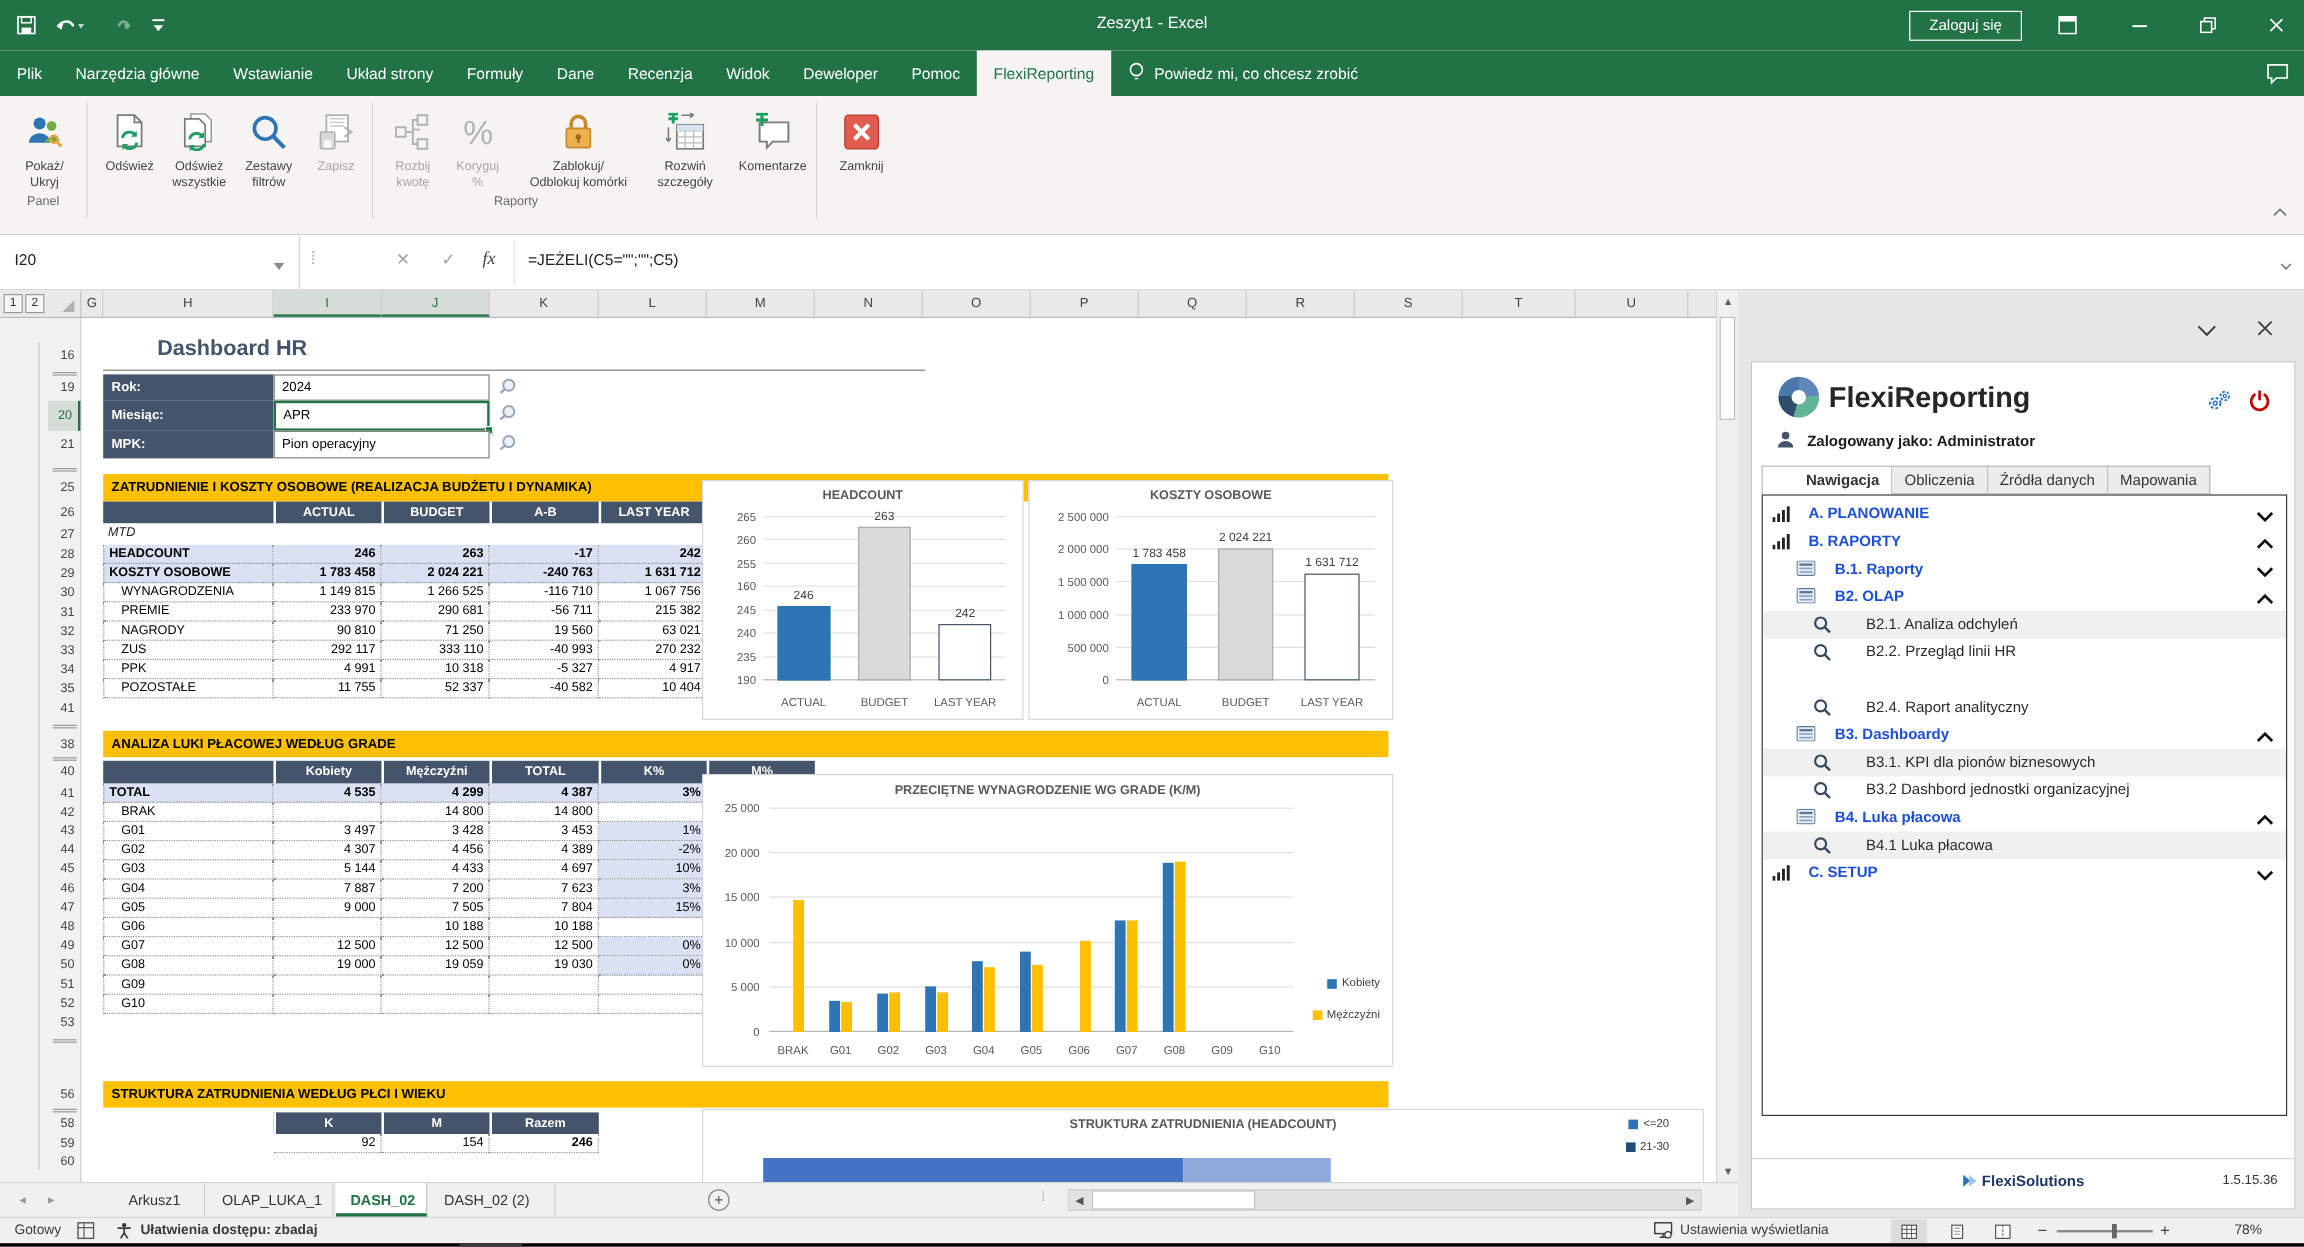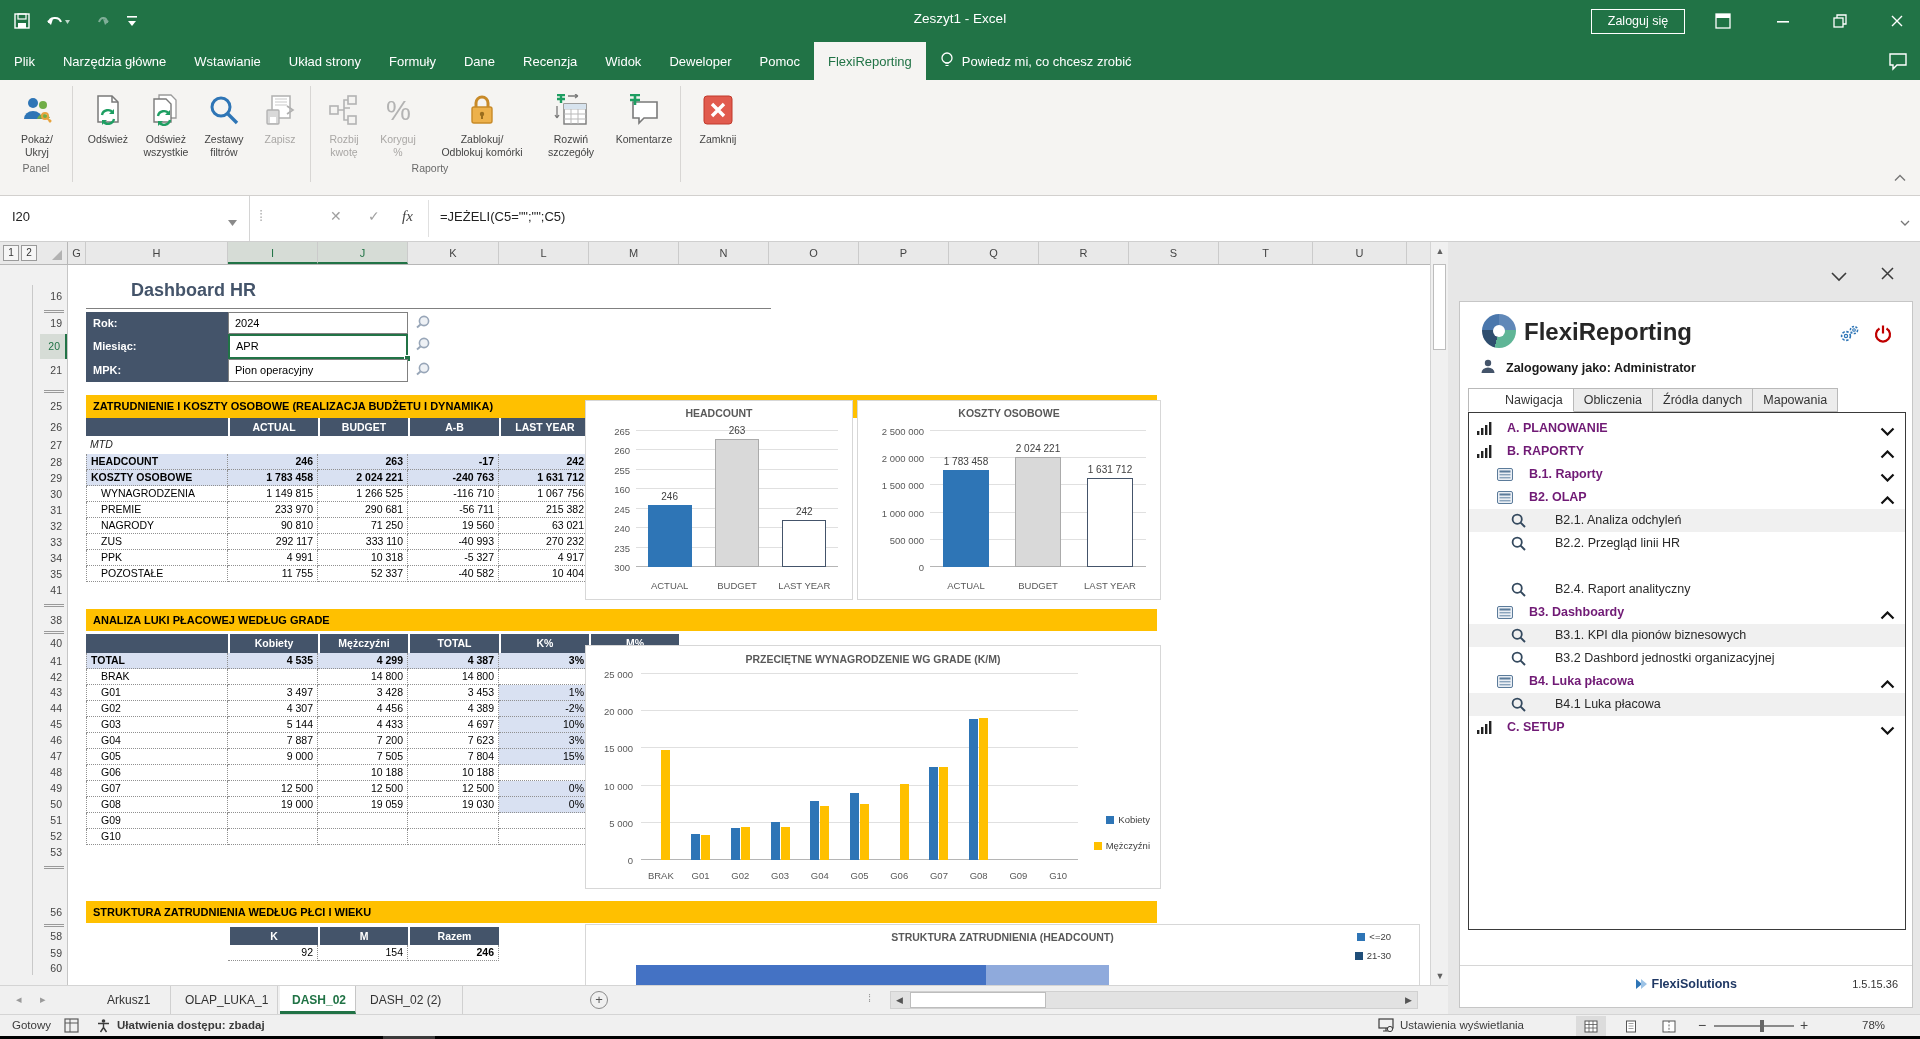--- a/index.html
+++ b/index.html
@@ -101,26 +101,26 @@
   .panel-top-ic { position:absolute; color:#3b3b3b; }
   .card { position:absolute; left:11px; top:59px; width:454px; height:707px; background:#fff; border:1px solid #c6c6c6; }
   .fr-title { position:absolute; left:64px; top:16px; font-size:24px; font-weight:600; color:#262626; }
   .fr-logo { position:absolute; left:22px; top:12px; width:34px; height:34px; border-radius:50%;
     background:conic-gradient(#6088b8 0deg 85deg, #5fb596 85deg 195deg, #2f4e6e 195deg 275deg, #4a77ac 275deg 360deg); }
   .fr-logo .hole { position:absolute; left:11px; top:11px; width:12px; height:12px; background:#fff; border-radius:50%; }
   .login-row { position:absolute; left:20px; top:56px; display:flex; align-items:center; gap:10px; font-size:12.5px; font-weight:bold; color:#1a1a1a; }
   .ptabs { position:absolute; left:8px; top:86px; display:flex; }
   .ptab { font-size:12.5px; color:#333; padding:4px 10px; background:#ececec; border:1px solid #b9b9b9; border-left:none; }
   .ptab:first-child { border-left:1px solid #b9b9b9; }
-  .ptab.active { background:#fff; border-bottom:1px solid #fff; font-weight:normal;padding-left:36px; }
+  .ptab.active { background:#fff; border-bottom:1px solid #fff; font-weight:bold;padding-left:36px; }
   .treebox { position:absolute; left:8px; top:110px; width:438px; height:518px; border:1px solid #3a3a3a; background:#fff; overflow:hidden; }
   .titem { position:absolute; left:0; width:100%; height:23px; }
   .titem.shaded { background:#f0f0f0; }
   .titem .tlabel { position:absolute; top:4px; font-size:12.5px; color:#2a2a2a; white-space:nowrap; }
-  .titem.boldrow .tlabel { font-weight:bold; color:#701a75; }
+  .titem.boldrow .tlabel { font-weight:bold; color:#1d4ed8; }
   .titem .ticon { position:absolute; top:4px; }
   .titem .tchev { position:absolute; right:10px; top:5px; }
   .card-footer { position:absolute; left:0; right:0; bottom:0; height:42px; border-top:1px solid #d6d6d6; }
   .brand { position:absolute; left:0; right:0; top:11px; text-align:center; font-size:12.5px; font-weight:bold; color:#1F3864; }
   .version { position:absolute; right:14px; top:12px; font-size:11px; color:#333; }
 
   
   .tabstrip { position:absolute; left:0; top:985px; width:1448px; height:29px; background:#f0f0f0; border-top:1px solid #d4d4d4; }
   .ts-nav { position:absolute; top:7px; color:#9a9a9a; font-size:11px; }
   .stab { position:absolute; top:0; height:28px; line-height:28px; padding:0 12px; font-size:12px; color:#333; border-right:1px solid #d0d0d0; }
@@ -633,21 +633,21 @@
             <div class="gline" style="bottom: 85.7143%;"></div>
             <div class="gline" style="bottom: 100%;"></div>
             <div class="axisline"></div>
             <div class="vbar" style="left: 11.6667px; width: 44px; height: 45.7143%; background: rgb(46, 117, 182); border: 1px solid rgb(46, 117, 182);"></div>
             <div class="dlabel" style="left: -14px; width: 95.3333px; bottom: calc(45.7143% + 3px);">246</div>
             <div class="vbar" style="left: 79px; width: 44px; height: 94.2857%; background: rgb(217, 217, 217); border: 1px solid rgb(171, 171, 171);"></div>
             <div class="dlabel" style="left: 53.3333px; width: 95.3333px; bottom: calc(94.2857% + 3px);">263</div>
             <div class="vbar" style="left: 146.333px; width: 44px; height: 34.2857%; background: rgb(255, 255, 255); border: 1px solid rgb(68, 84, 106);"></div>
             <div class="dlabel" style="left: 120.667px; width: 95.3333px; bottom: calc(34.2857% + 3px);">242</div>
           </div>
-          <div class="ytick" style="left: 2px; width: 42px; top: 161px;">300</div>
+          <div class="ytick" style="left: 2px; width: 42px; top: 161px;">190</div>
           <div class="ytick" style="left: 2px; width: 42px; top: 141.571px;">235</div>
           <div class="ytick" style="left: 2px; width: 42px; top: 122.143px;">240</div>
           <div class="ytick" style="left: 2px; width: 42px; top: 102.714px;">245</div>
           <div class="ytick" style="left: 2px; width: 42px; top: 83.2857px;">160</div>
           <div class="ytick" style="left: 2px; width: 42px; top: 63.8571px;">255</div>
           <div class="ytick" style="left: 2px; width: 42px; top: 44.4286px;">260</div>
           <div class="ytick" style="left: 2px; width: 42px; top: 25px;">265</div>
           <div class="xtick" style="left: 50px; width: 67.3333px; bottom: 8px;">ACTUAL</div>
           <div class="xtick" style="left: 117.333px; width: 67.3333px; bottom: 8px;">BUDGET</div>
           <div class="xtick" style="left: 184.667px; width: 67.3333px; bottom: 8px;">LAST YEAR</div>

